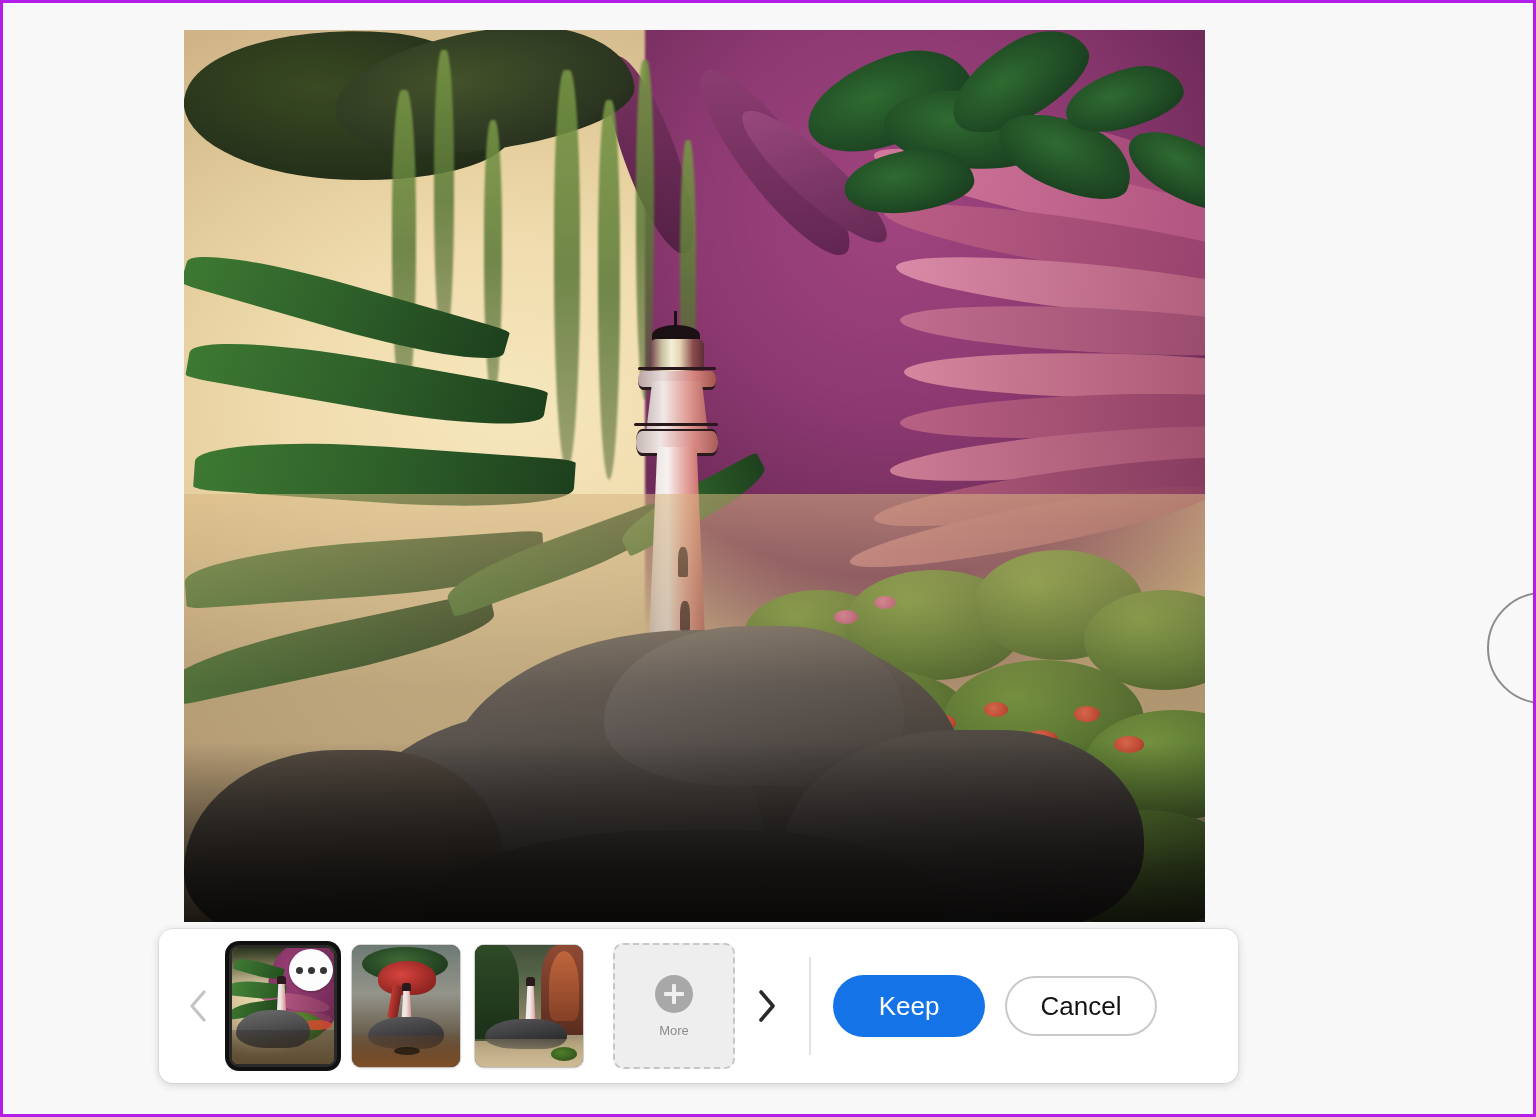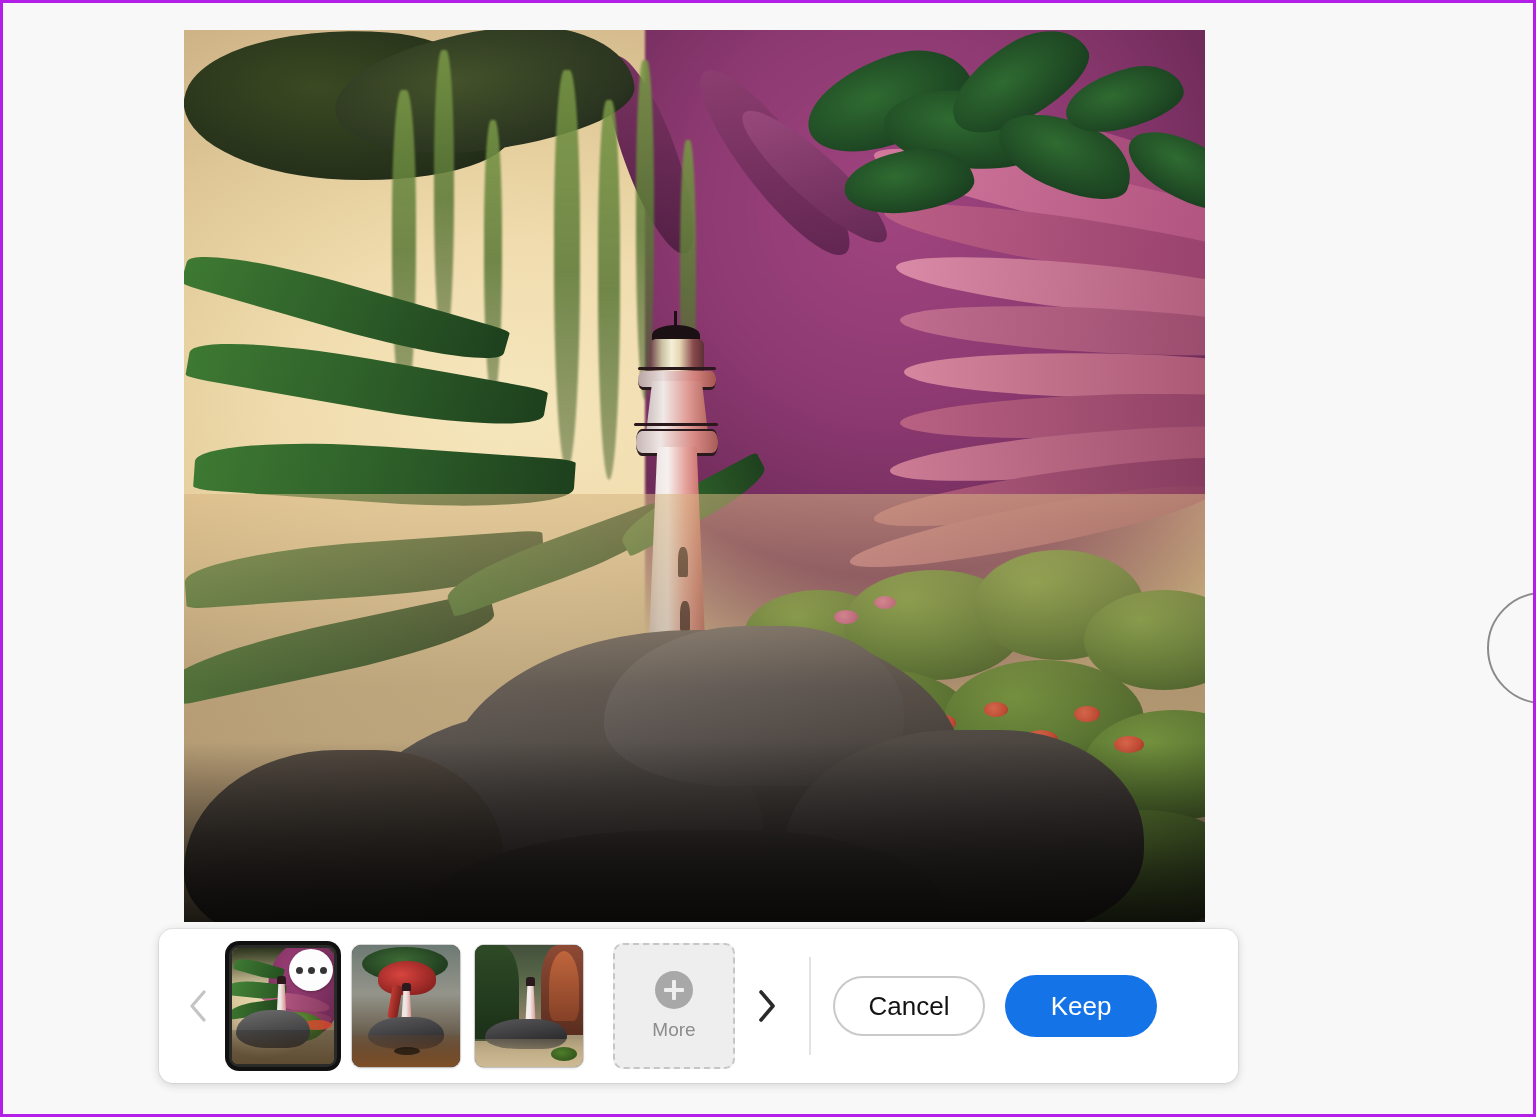--- a/index.html
+++ b/index.html
@@ -289,21 +289,21 @@
   }
   .plus-circle::before, .plus-circle::after {
     content:"";
     position:absolute;
     background:#efefef;
     border-radius:1px;
   }
   .plus-circle::before { left: 50%; top: 9px; width: 4px; height: 20px; transform: translateX(-50%); }
   .plus-circle::after  { top: 50%; left: 9px; height: 4px; width: 20px; transform: translateY(-50%); }
   #more-label {
-    font-size: 19px;
+    font-size: 13px;
     color: #8c8c8c;
     font-family: "Liberation Sans", sans-serif;
   }
 
   #bar-divider {
     width: 2px;
     height: 98px;
     background: #e2e2e2;
     margin: 0 22px 0 22px;
     flex: 0 0 auto;
@@ -534,19 +534,19 @@
 
       <div class="nav-chevron">
         <svg width="22" height="34" viewBox="0 0 22 34" aria-hidden="true">
           <path d="M6 3 L18 17 L6 31" fill="none" stroke="#2a2a2a" stroke-width="3.6" stroke-linecap="round" stroke-linejoin="round"></path>
         </svg>
       </div>
 
       <div id="bar-divider"></div>
 
       <div id="btn-group">
+        <button id="keep-button" type="button">Keep</button>
         <button id="cancel-button" type="button">Cancel</button>
-        <button id="keep-button" type="button">Keep</button>
       </div>
     </div>
 
   </div>
 </div>
 
 </body></html>

